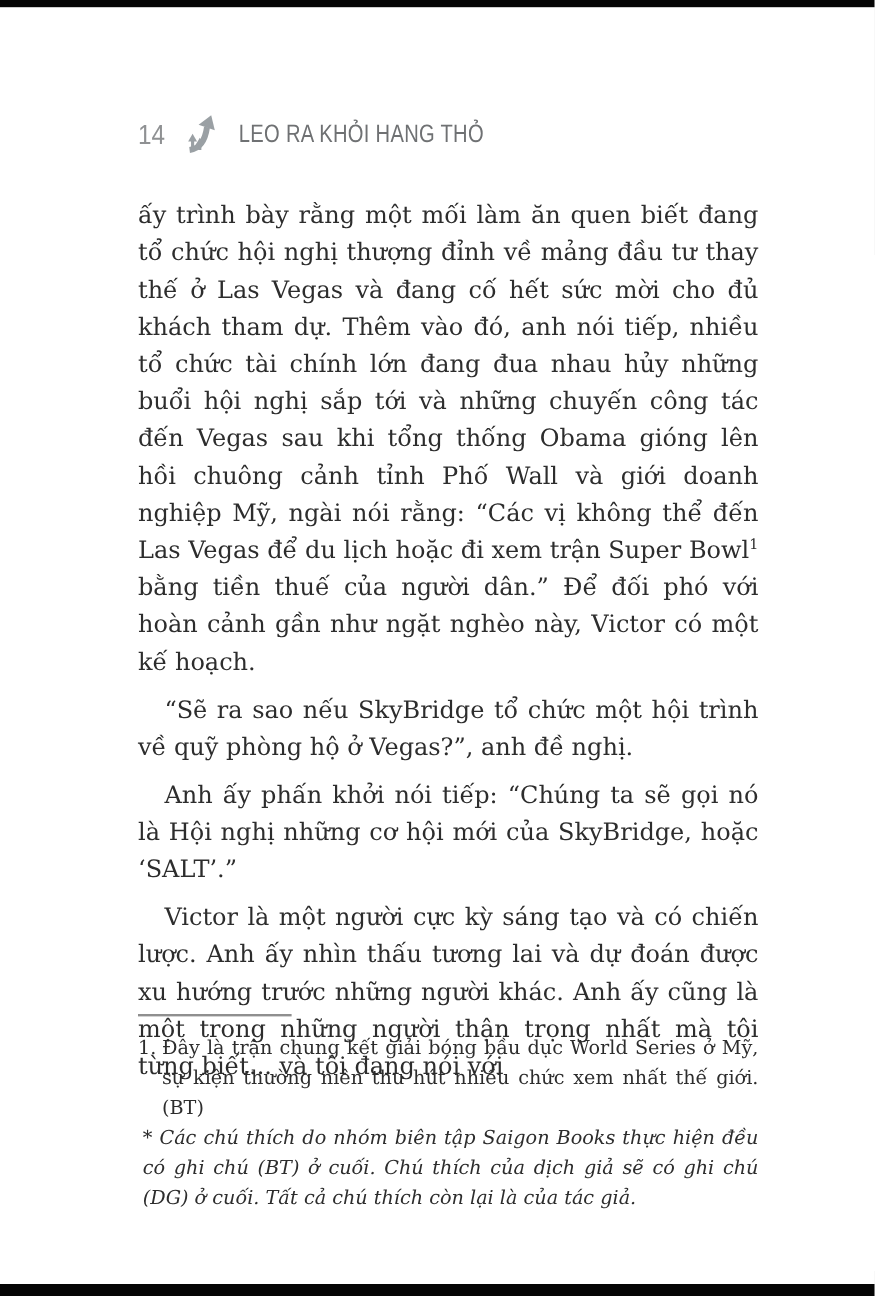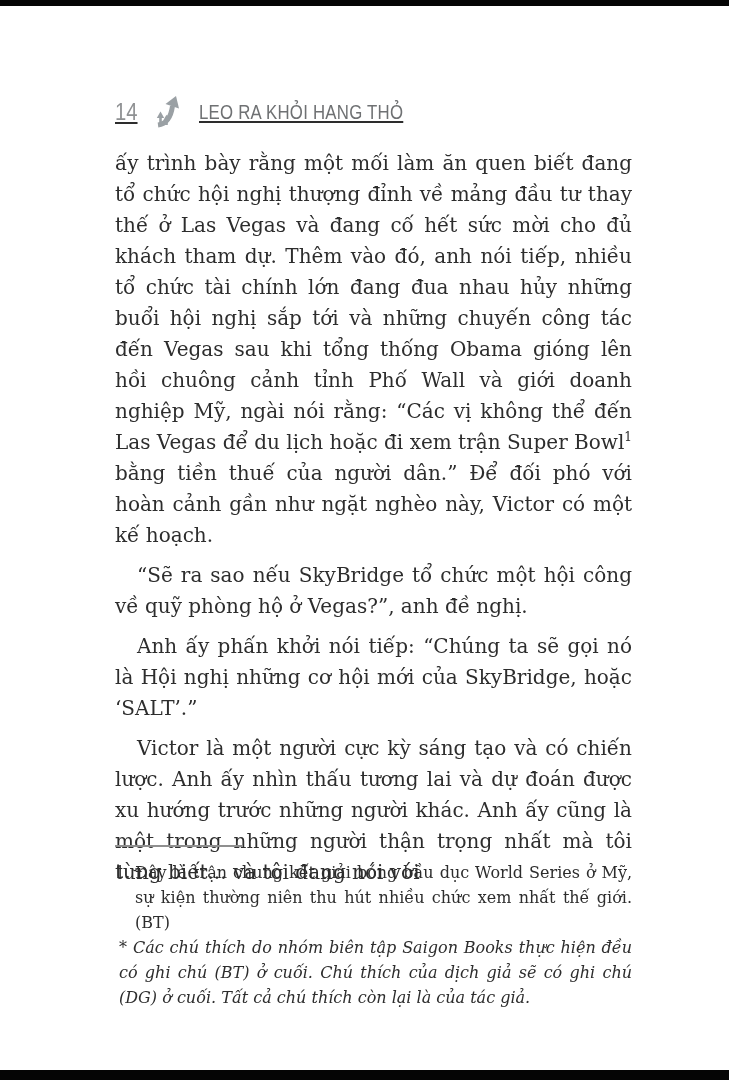--- a/index.html
+++ b/index.html
@@ -16,21 +16,20 @@
   .scan-bar { position: absolute; left: 0; right: 0; background: #050505; }
   .scan-bar.top { top: 0; height: 6px; }
   .scan-bar.bottom { bottom: 0; height: 10px; }
 
   .header {
     position: absolute;
     top: 94px; left: 115px; right: 98px;
     display: flex;
     align-items: center;
     height: 36px;
-    text-decoration: underline;
   }
   .page-num {
     font-family: "Liberation Sans", sans-serif;
     font-size: 23px;
     color: #8f9193;
     display: inline-block;
     transform: scaleX(.88);
     transform-origin: left center;
   }
   .chapter-icon { width: 34px; height: 36px; margin-left: 10px; margin-right: 14px; flex: none; }
@@ -40,21 +39,21 @@
     letter-spacing: .3px;
     color: #6f7173;
     white-space: nowrap;
     display: inline-block;
     transform: scaleX(.8);
     transform-origin: left center;
   }
 
   .body-text {
     position: absolute;
-    top: 148px; left: 115px;
+    top: 164px; left: 115px;
     width: 517px;
     font-size: 20px;
     line-height: 31px;
     text-align: justify;
   }
   .body-text p { margin: 0 0 9px 0; }
   .body-text p.indent { text-indent: 22px; }
   sup.fn-ref { font-size: 12px; line-height: 0; vertical-align: super; }
 
   .footnote-area {
@@ -101,21 +100,21 @@
         </g>
         <polygon points="5.8,24 9.5,17.5 13.2,24" fill="#9aa0a4"></polygon>
         <polygon points="12.2,26.5 15.5,20.8 18.8,26.5" fill="#9aa0a4"></polygon>
       </svg>
     </span>
     <span class="chapter-title">LEO RA KHỎI HANG THỎ</span>
   </div>
 
   <div class="body-text">
     <p><span>ấy trình bày rằng một mối làm ăn quen biết đang tổ chức hội nghị thượng đỉnh về mảng đầu tư thay thế ở Las Vegas và đang cố hết sức mời cho đủ khách tham dự. Thêm vào đó, anh nói tiếp, nhiều tổ chức tài chính lớn đang đua nhau hủy những buổi hội nghị sắp tới và những chuyến công tác đến Vegas sau khi tổng thống Obama gióng lên hồi chuông cảnh tỉnh Phố Wall và giới doanh nghiệp Mỹ, ngài nói rằng: “Các vị không thể đến Las Vegas để du lịch hoặc đi xem trận Super Bowl</span><sup class="fn-ref">1</sup><span> bằng tiền thuế của người dân.” Để đối phó với hoàn cảnh gần như ngặt nghèo này, Victor có một kế hoạch.</span></p>
-    <p class="indent">“Sẽ ra sao nếu SkyBridge tổ chức một hội công về quỹ phòng hộ ở Vegas?”, anh đề nghị.</p>
+    <p class="indent">“Sẽ ra sao nếu SkyBridge tổ chức một hội trình về quỹ phòng hộ ở Vegas?”, anh đề nghị.</p>
     <p class="indent">Anh ấy phấn khởi nói tiếp: “Chúng ta sẽ gọi nó là Hội nghị những cơ hội mới của SkyBridge, hoặc ‘SALT’.”</p>
     <p class="indent">Victor là một người cực kỳ sáng tạo và có chiến lược. Anh ấy nhìn thấu tương lai và dự đoán được xu hướng trước những người khác. Anh ấy cũng là một trong những người thận trọng nhất mà tôi từng biết... và tôi đang nói với</p>
   </div>
 
   <div class="footnote-area">
     <div class="fn-divider"></div>
     <div class="footnote footnote-numbered">
       <span class="fn-marker">1.</span>
       <span class="fn-body">Đây là trận chung kết giải bóng bầu dục World Series ở Mỹ, sự kiện thường niên thu hút nhiều chức xem nhất thế giới. (BT)</span>
     </div>

